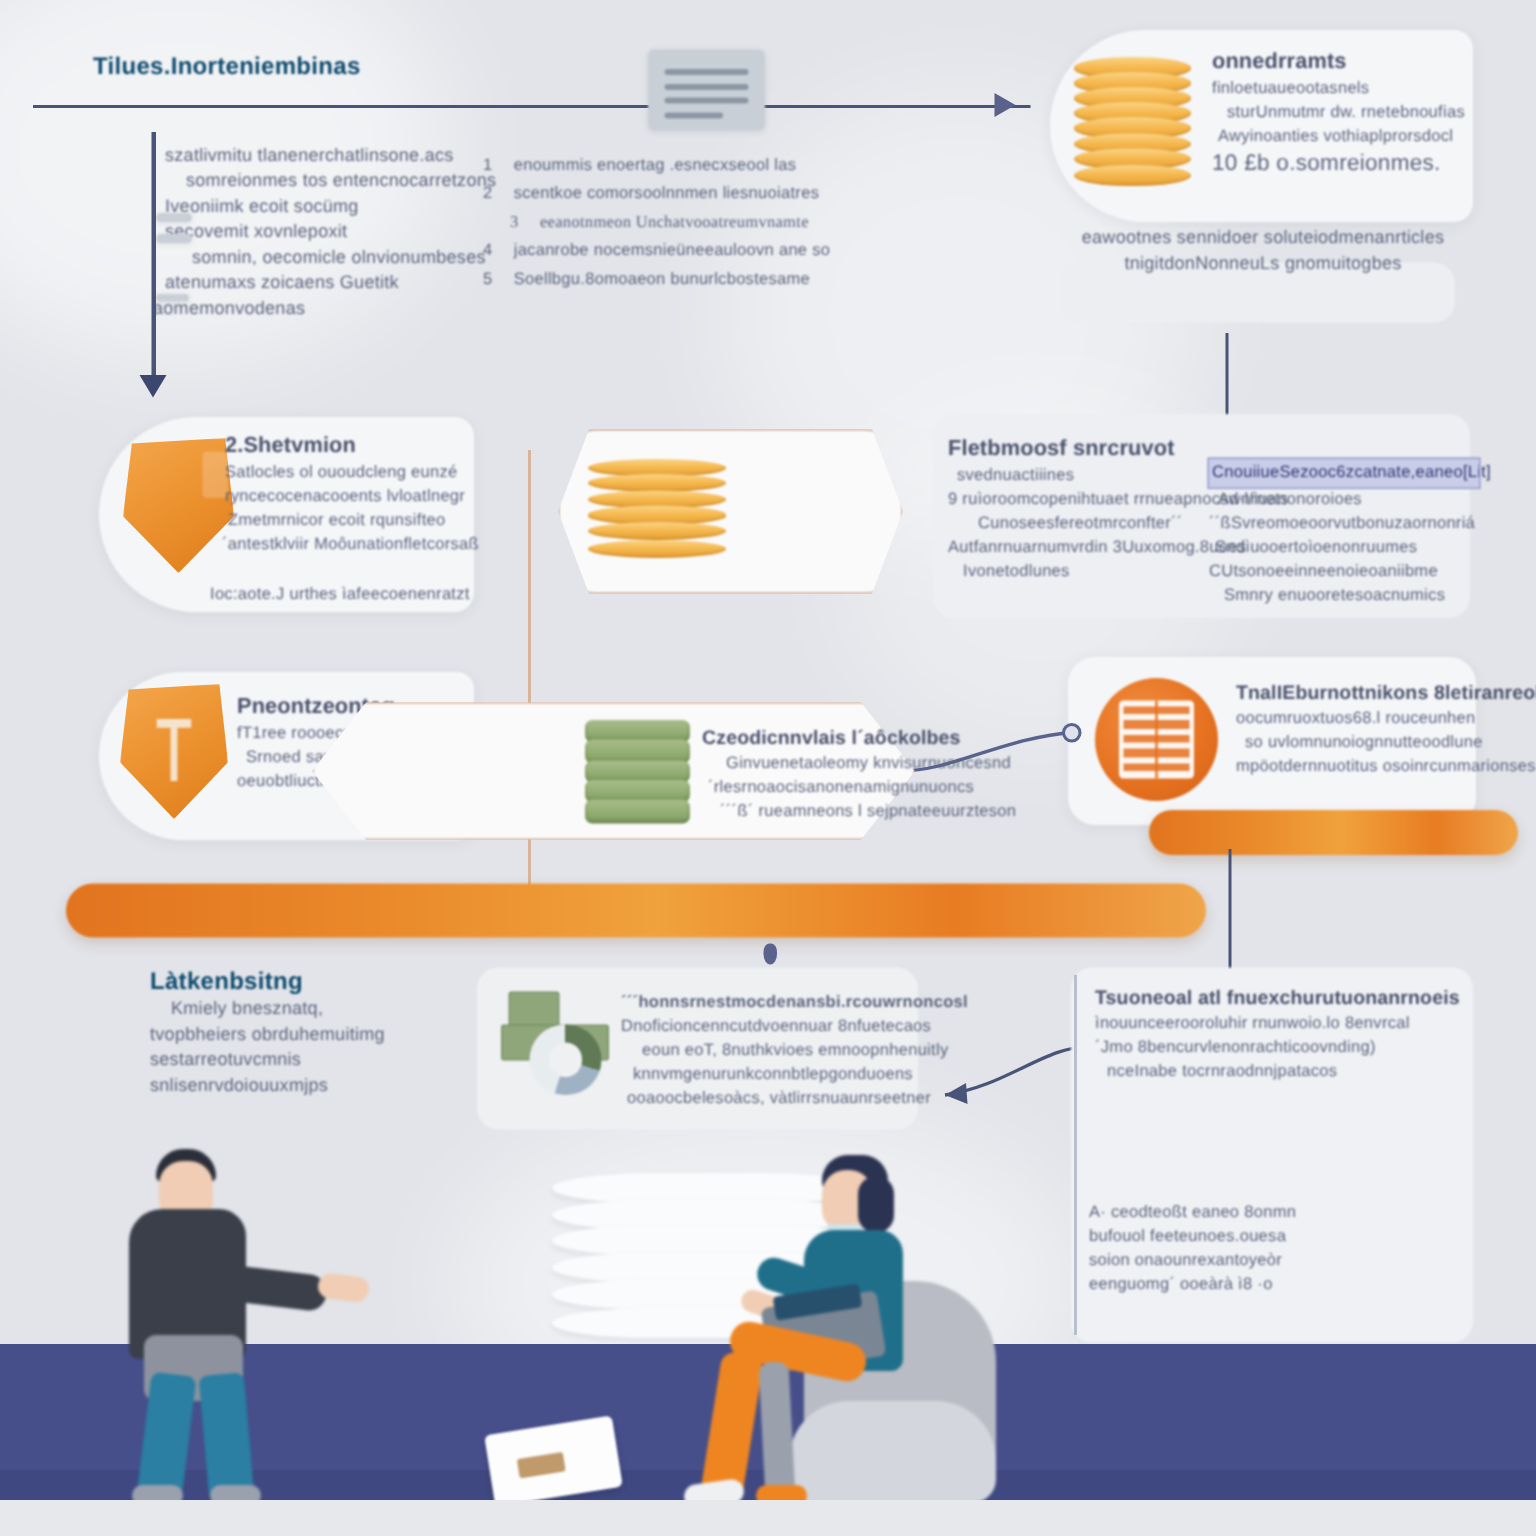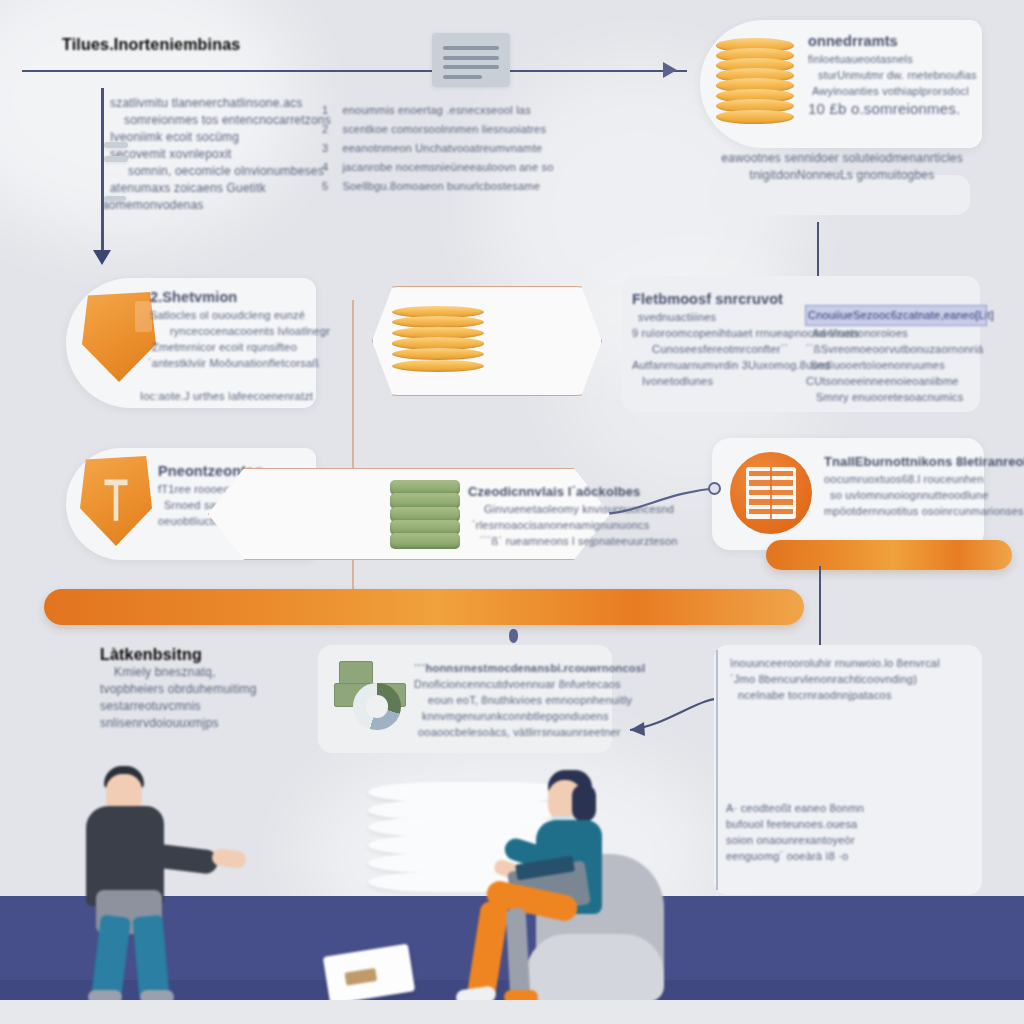--- a/index.html
+++ b/index.html
@@ -37,21 +37,21 @@
     color:#5a637d;
     filter:blur(.85px);
     white-space:nowrap;
     letter-spacing:.2px;
     font-size:13px;
     line-height:19px;
   }
   .ptxt.h   { font-weight:700; color:#48506b; font-size:14.5px; letter-spacing:.1px; }
   .ptxt.sm  { font-size:12px; line-height:17px; }
   .ptxt.xs  { font-size:11px; line-height:16px; }
-  .ptxt.lg  { font-size:16px; font-weight:700; color:#000000; }
+  .ptxt.lg  { font-size:16px; font-weight:700; color:#0c4a6e; }
   .ptxt.sel { background:#c9cde8; color:#2c3570; outline:1px solid #8f98c9; padding:0 2px; }
 
   .lines { position:absolute; }
   .lines .ptxt { display:block; }
 
   
   .vline, .hline { position:absolute; background:#4a5478; filter:blur(.4px); }
   .vline { width:2.2px; }
   .hline { height:2.2px; }
   .arrow-d, .arrow-r {
@@ -181,21 +181,21 @@
   </div>
 
   <div class="lines" style="left:322px;top:100px;width:340px;">
     <span class="ptxt xs" style="display:inline-block;width:16px">1</span>
     <span class="ptxt xs" style="display:inline">enoummis  enoertag .esnecxseool las</span>
   </div>
   <div class="lines" style="left:322px;top:119px;">
     <span class="ptxt xs" style="display:inline-block;width:16px">2</span>
     <span class="ptxt xs" style="display:inline">scentkoe comorsoolnnmen liesnuoiatres</span>
   </div>
-  <div class="lines" style="left:322px;top:138px;">
+  <div class="lines" style="left:340px;top:138px;font-family:Liberation Serif, serif;">
     <span class="ptxt xs" style="display:inline-block;width:16px">3</span>
     <span class="ptxt xs" style="display:inline">eeanotnmeon Unchatvooatreumvnamte</span>
   </div>
   <div class="lines" style="left:322px;top:157px;">
     <span class="ptxt xs" style="display:inline-block;width:16px">4</span>
     <span class="ptxt xs" style="display:inline">jacanrobe nocemsnieüneeauloovn ane so</span>
   </div>
   <div class="lines" style="left:322px;top:176px;">
     <span class="ptxt xs" style="display:inline-block;width:16px">5</span>
     <span class="ptxt xs" style="display:inline">Soellbgu.8omoaeon bunurlcbostesame</span>
@@ -243,21 +243,21 @@
   <div class="vline" style="left:817px;top:222px;height:80px;"></div>
   <div class="arrow-d" style="left:809px;top:296px;"></div>
 
   <div class="card pill-left" style="left:66px;top:278px;width:250px;height:130px;"></div>
   <div class="ico shield" style="left:82px;top:292px;width:74px;height:90px;">
     <span class="notch"></span>
   </div>
   <div class="lines" style="left:150px;top:288px;width:170px;">
     <span class="ptxt h">2.Shetvmion</span>
     <span class="ptxt xs">Satlocles ol ououdcleng eunzé</span>
-    <span class="ptxt xs" style="margin-left:20px">ryncecocenacooents lvloatlnegr</span>
+    <span class="ptxt xs" style="margin-left:0">ryncecocenacooents lvloatlnegr</span>
     <span class="ptxt xs" style="margin-left:2px">Zmetmrnicor ecoit  rqunsifteo</span>
     <span class="ptxt xs" style="margin-left:-2px">´antestklviir  Moôunationfletcorsaß</span>
   </div>
   <div class="lines" style="left:140px;top:388px;width:180px;">
     <span class="ptxt xs">Ioc:aote.J urthes  ìafeecoenenratzt</span>
   </div>
 
   <div class="card pill-left" style="left:66px;top:448px;width:250px;height:112px;"></div>
   <div class="ico shield" style="left:80px;top:456px;width:72px;height:90px;">
     <span class="bolt"></span>
@@ -368,20 +368,21 @@
   </div>
 
   <svg class="curve" style="left:612px;top:690px;width:120px;height:56px;">
     <path d="M116,8 C86,6 60,34 18,40" stroke="#4a5478" stroke-width="2.2" fill="none"></path>
     <path d="M18,40 l14,-8 l1,14 z" fill="#4a5478"></path>
   </svg>
 
   <div class="card flat" style="left:714px;top:645px;width:268px;height:250px;background:#eff1f4;"></div>
   <div class="vline" style="left:716px;top:650px;height:240px;width:1.6px;background:#b8bfcf;"></div>
   <div class="lines" style="left:730px;top:655px;width:240px;">
+    <span class="ptxt h" style="font-size:13px">Tsuoneoal atl fnuexchurutuonanrnoeis</span>
     <span class="ptxt xs">ìnouunceerooroluhir rnunwoio.lo 8envrcal</span>
     <span class="ptxt xs">´Jmo 8bencurvlenonrachticoovnding)</span>
     <span class="ptxt xs" style="margin-left:8px">nceInabe  tocrnraodnnjpatacos</span>
   </div>
   <div class="lines" style="left:726px;top:800px;width:250px;">
     <span class="ptxt xs">A· ceodteoßt eaneo 8onmn</span>
     <span class="ptxt xs">bufouol feeteunoes.ouesa</span>
     <span class="ptxt xs">soion onaounrexantoyeòr</span>
     <span class="ptxt xs">eenguomg´ ooeàrà ì8 ·o</span>
   </div>

